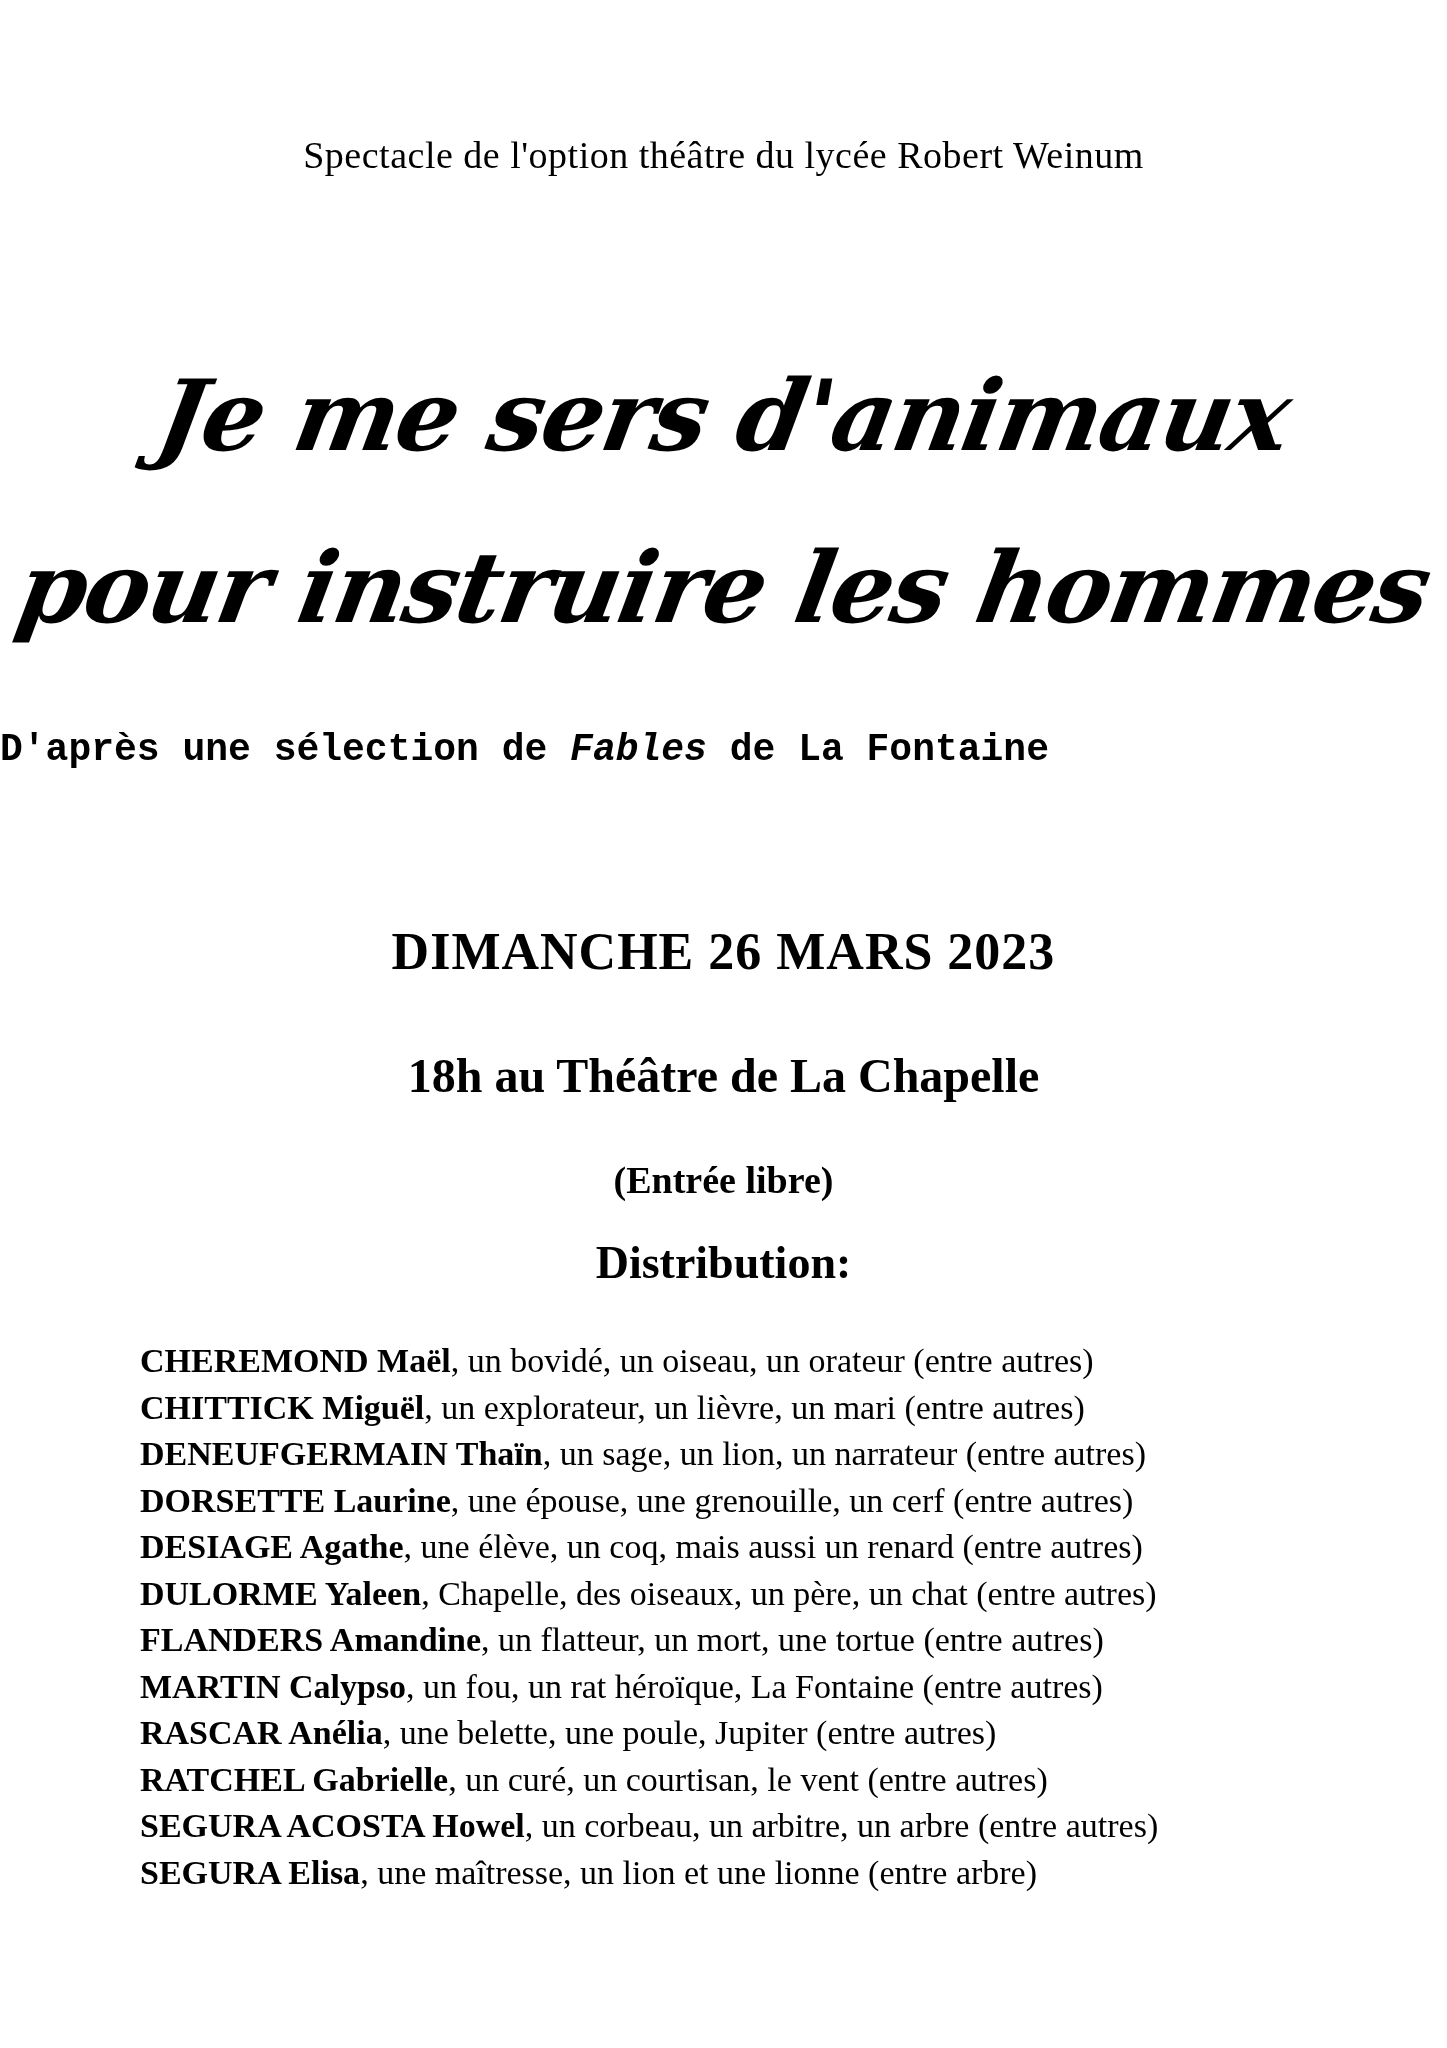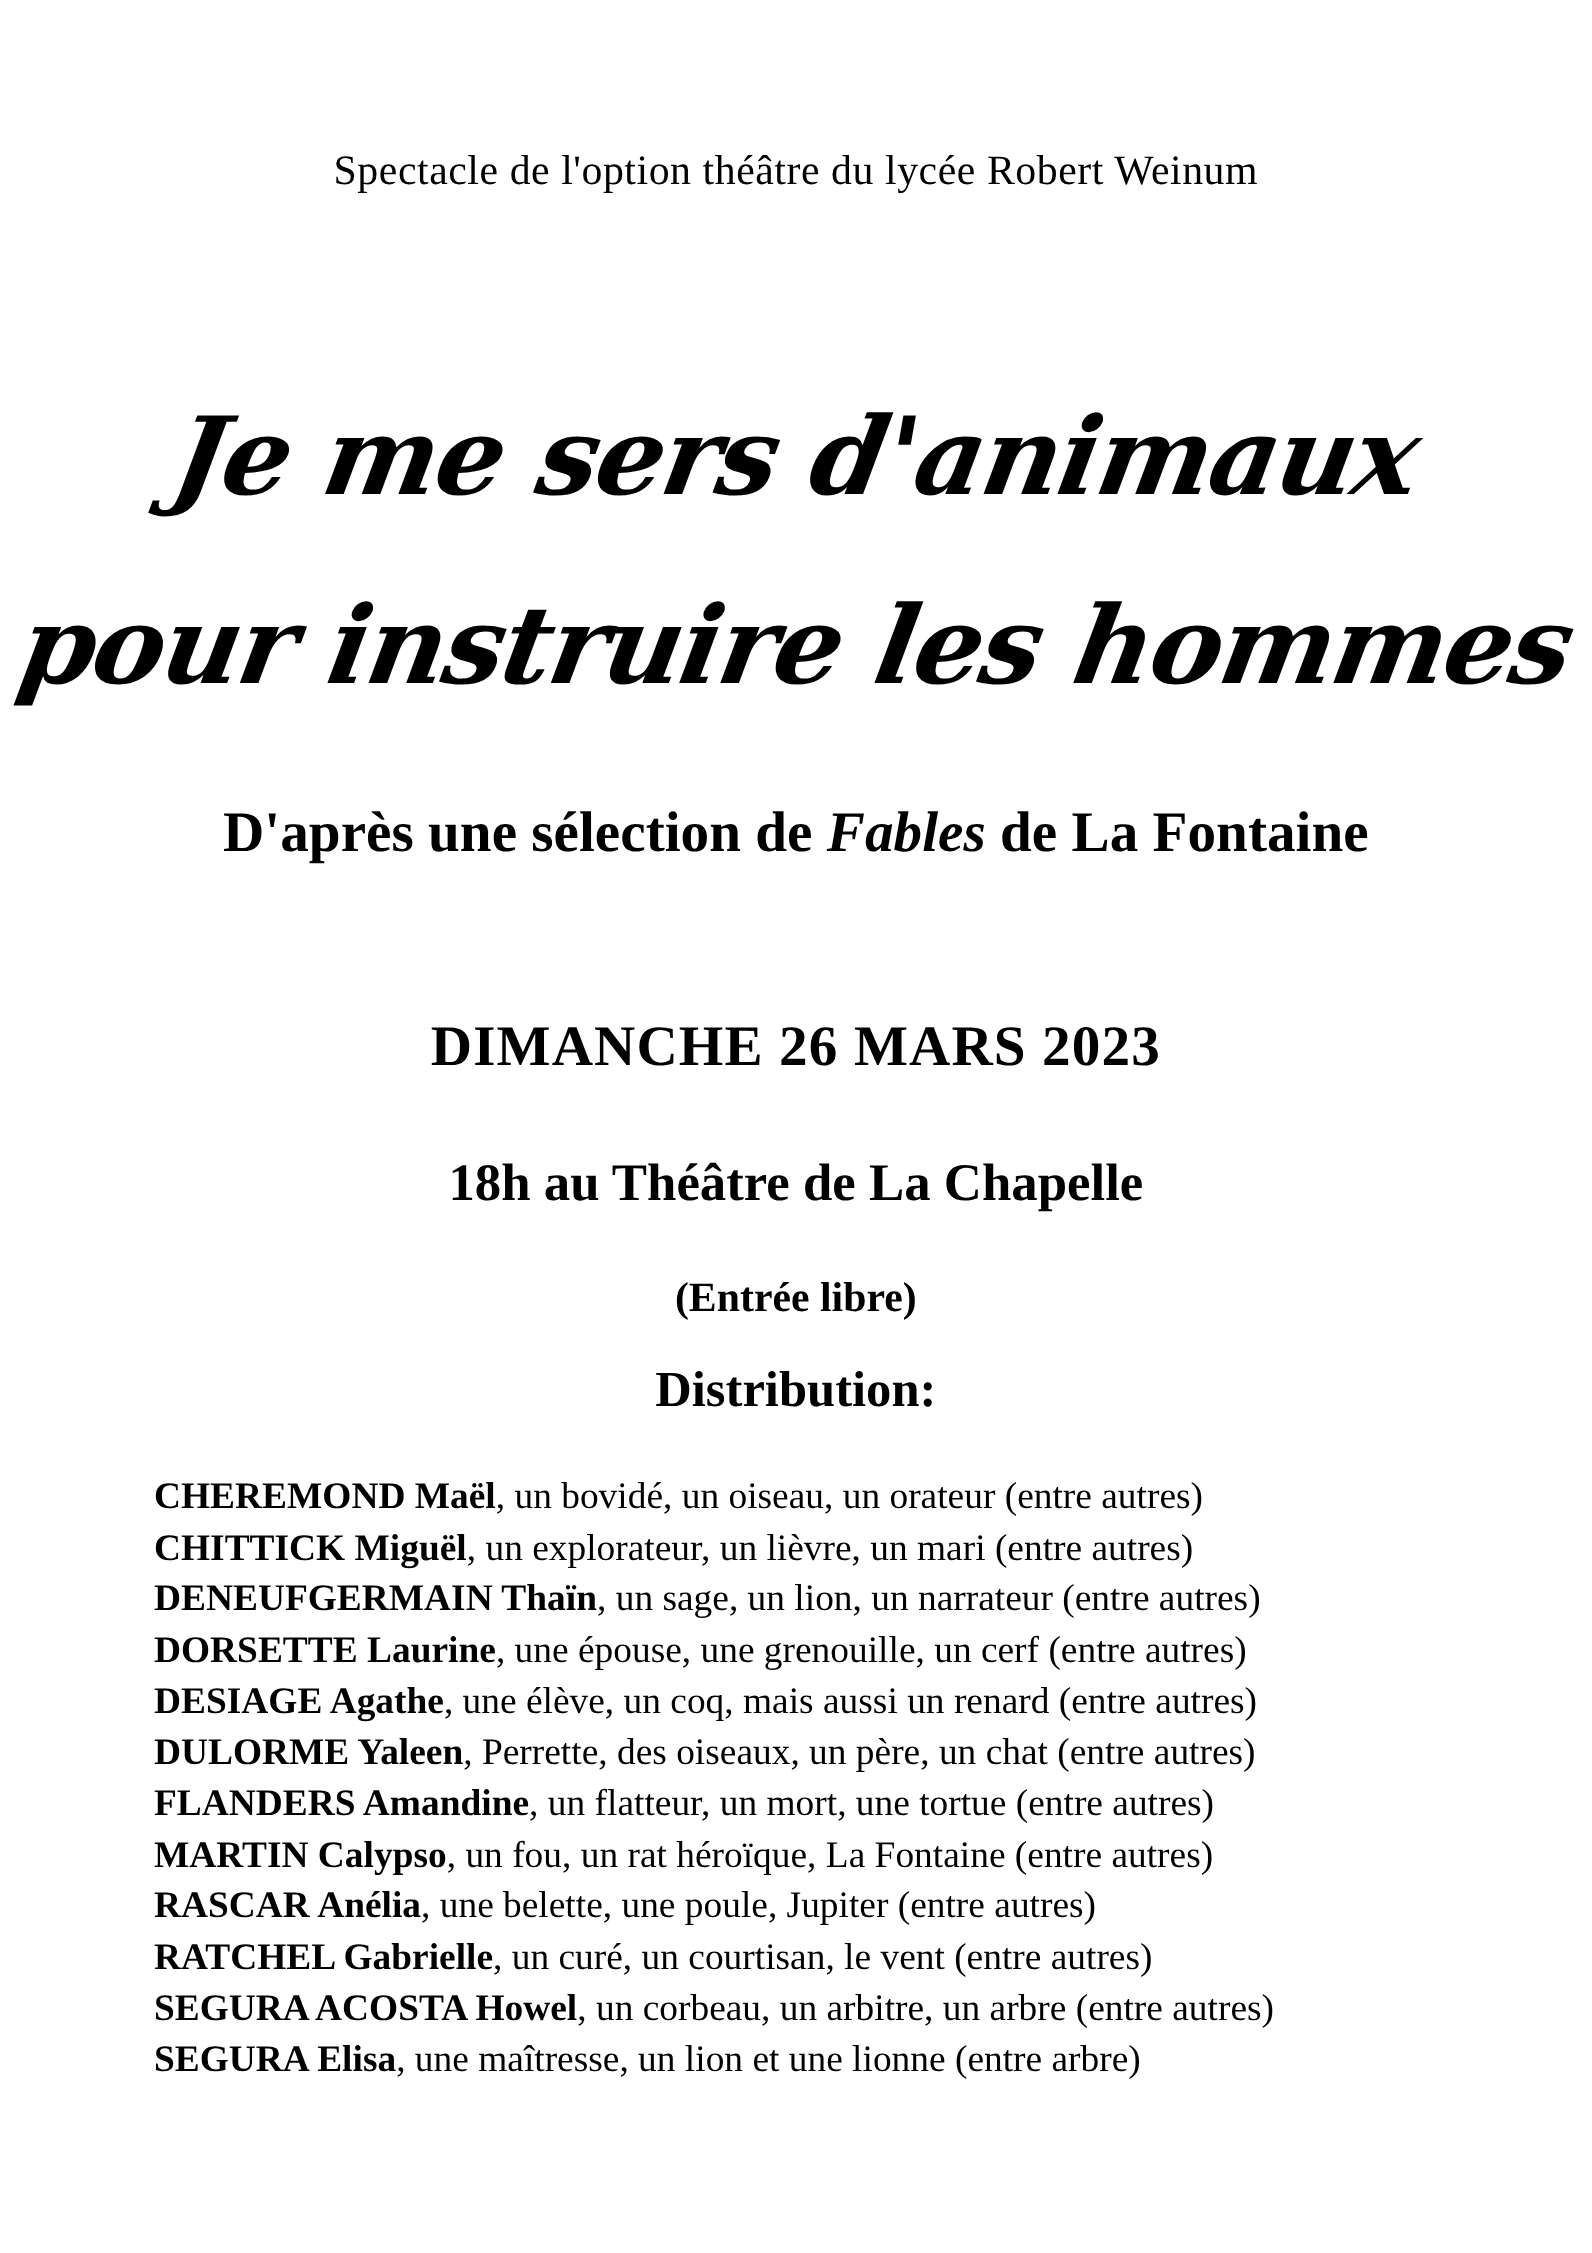--- a/index.html
+++ b/index.html
@@ -41,23 +41,23 @@
     line-height: 172px;
     transform: skewX(-10deg);
     letter-spacing: -2px;
     white-space: nowrap;
   }
   .subtitle {
     position: absolute;
     top: 728px;
     left: 0;
     width: 100%;
-    text-align: center;
-    font-size: 52px;
+    font-size: 38px;
     font-weight: bold;
+    font-family: Liberation Mono, monospace;
   }
   .subtitle .italic { font-style: italic; }
   .event-date {
     position: absolute;
     top: 922px;
     left: 0;
     width: 100%;
     text-align: center;
     font-size: 52px;
     font-weight: bold;
@@ -122,21 +122,21 @@
   <div class="event-admission">(Entrée libre)</div>
 
   <div class="cast-heading">Distribution:</div>
 
   <div class="cast-list">
     <div class="cast-row"><span class="cast-name">CHEREMOND Maël</span><span class="cast-roles">, un bovidé, un oiseau, un orateur (entre autres)</span></div>
     <div class="cast-row"><span class="cast-name">CHITTICK Miguël</span><span class="cast-roles">, un explorateur, un lièvre, un mari (entre autres)</span></div>
     <div class="cast-row"><span class="cast-name">DENEUFGERMAIN Thaïn</span><span class="cast-roles">, un sage, un lion, un narrateur (entre autres)</span></div>
     <div class="cast-row"><span class="cast-name">DORSETTE Laurine</span><span class="cast-roles">, une épouse, une grenouille, un cerf (entre autres)</span></div>
     <div class="cast-row"><span class="cast-name">DESIAGE Agathe</span><span class="cast-roles">, une élève, un coq, mais aussi un renard (entre autres)</span></div>
-    <div class="cast-row"><span class="cast-name">DULORME Yaleen</span><span class="cast-roles">, Perrette, des oiseaux, un père, un chat (entre autres)</span></div>
+    <div class="cast-row"><span class="cast-name">DULORME Yaleen</span><span class="cast-roles">, Chapelle, des oiseaux, un père, un chat (entre autres)</span></div>
     <div class="cast-row"><span class="cast-name">FLANDERS Amandine</span><span class="cast-roles">, un flatteur, un mort, une tortue (entre autres)</span></div>
     <div class="cast-row"><span class="cast-name">MARTIN Calypso</span><span class="cast-roles">, un fou, un rat héroïque, La Fontaine (entre autres)</span></div>
     <div class="cast-row"><span class="cast-name">RASCAR Anélia</span><span class="cast-roles">, une belette, une poule, Jupiter (entre autres)</span></div>
     <div class="cast-row"><span class="cast-name">RATCHEL Gabrielle</span><span class="cast-roles">, un curé, un courtisan, le vent (entre autres)</span></div>
     <div class="cast-row"><span class="cast-name">SEGURA ACOSTA Howel</span><span class="cast-roles">, un corbeau, un arbitre, un arbre (entre autres)</span></div>
     <div class="cast-row"><span class="cast-name">SEGURA Elisa</span><span class="cast-roles">, une maîtresse, un lion et une lionne (entre arbre)</span></div>
   </div>
 
 </div>
 

